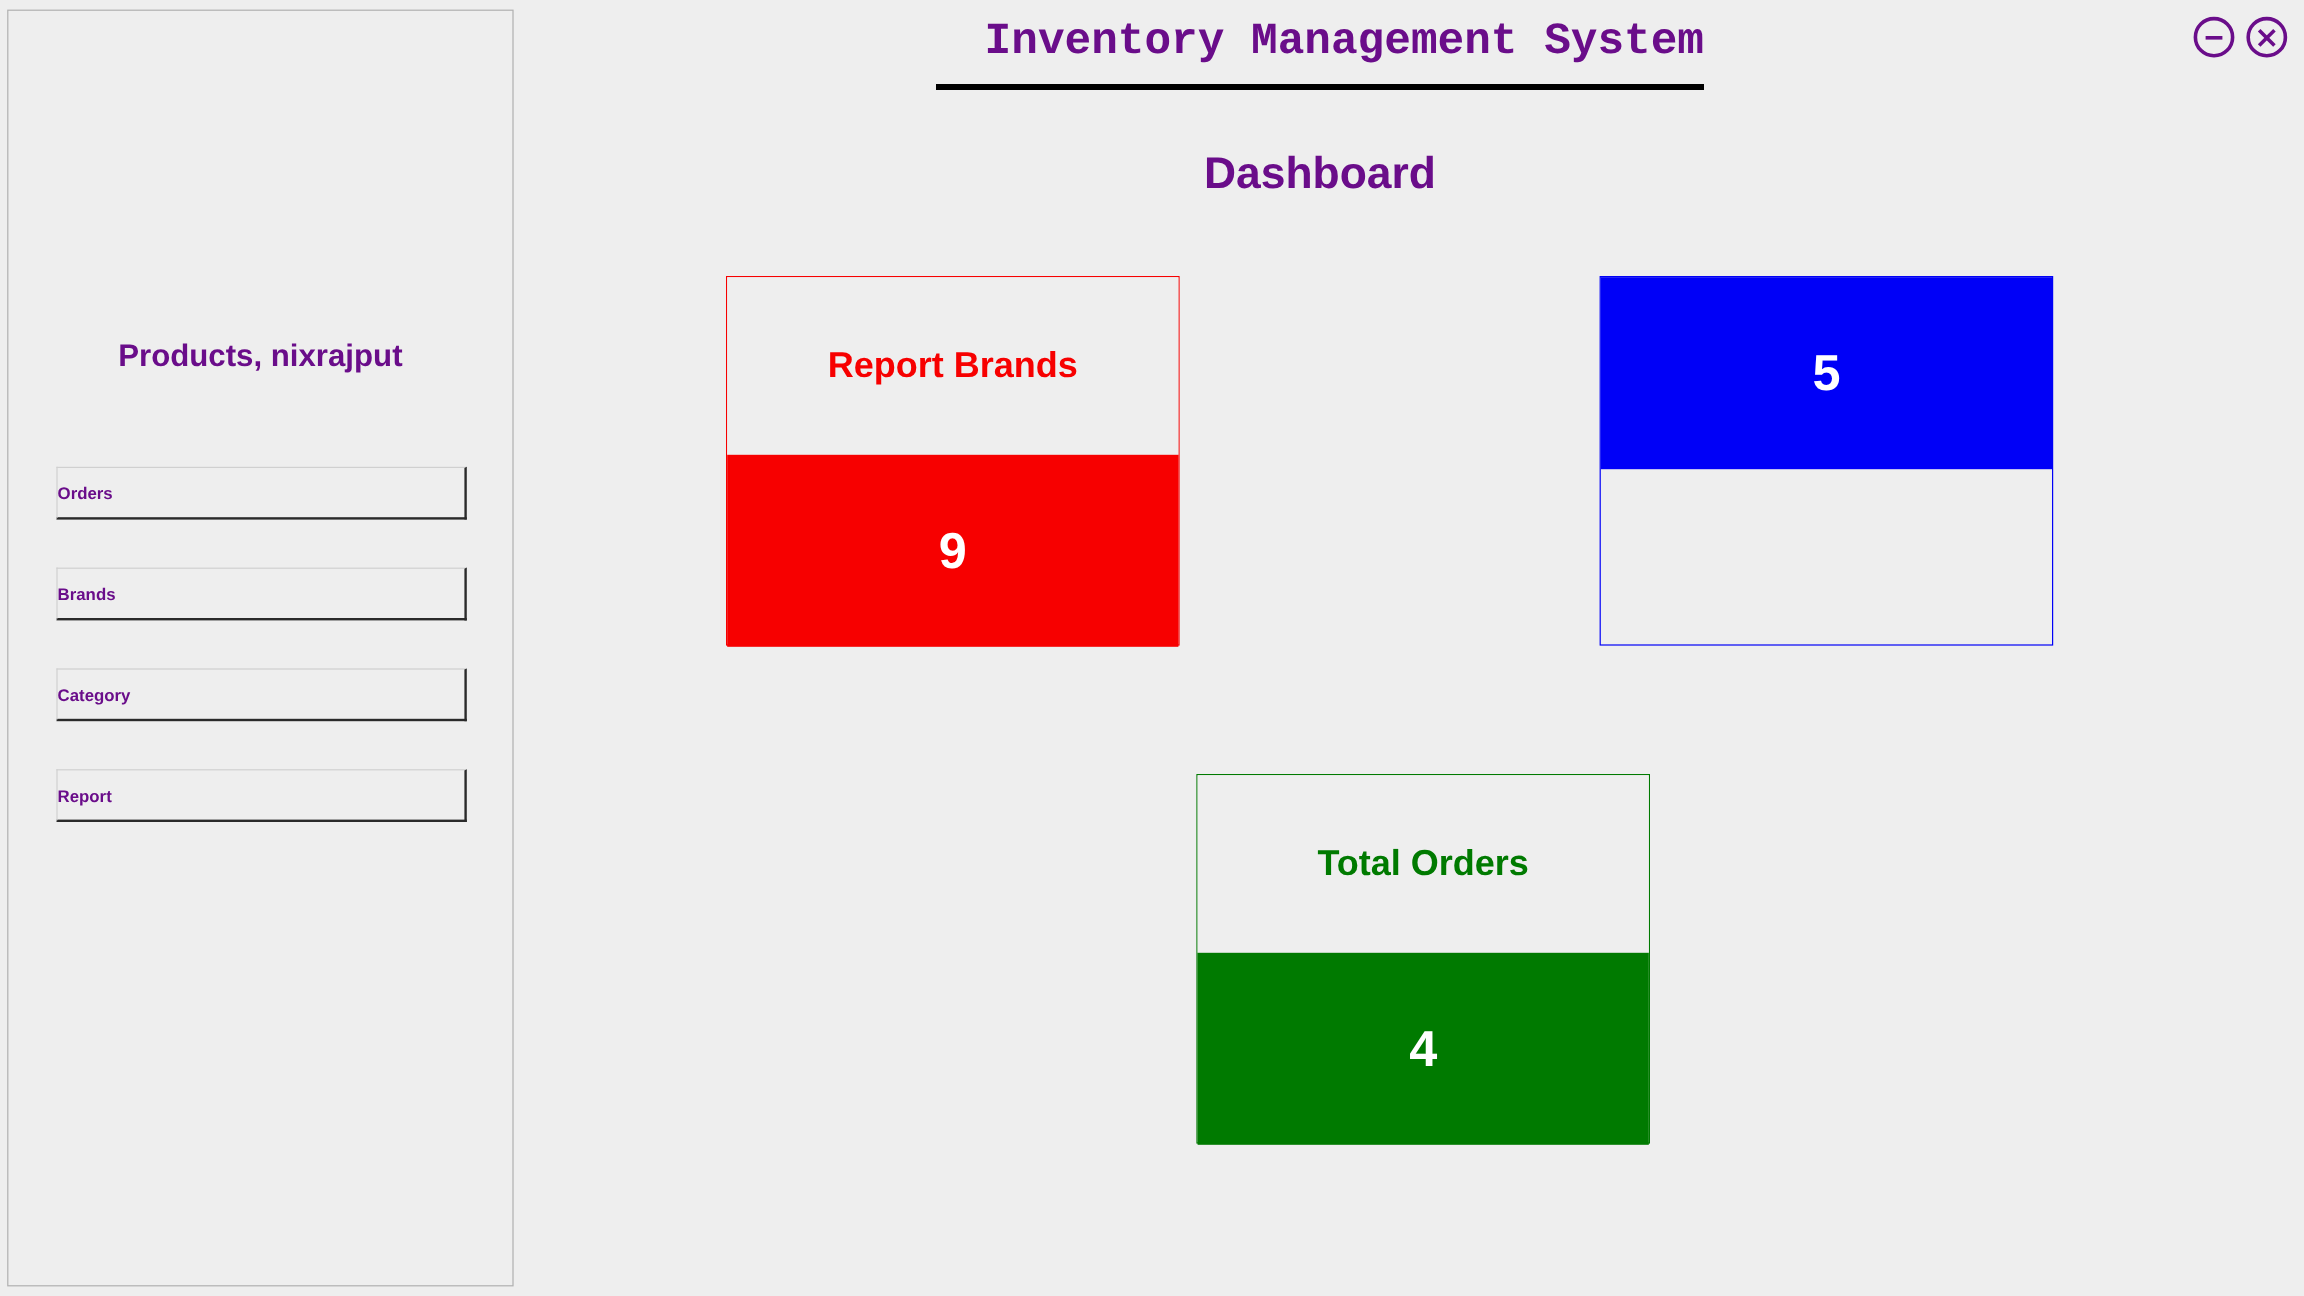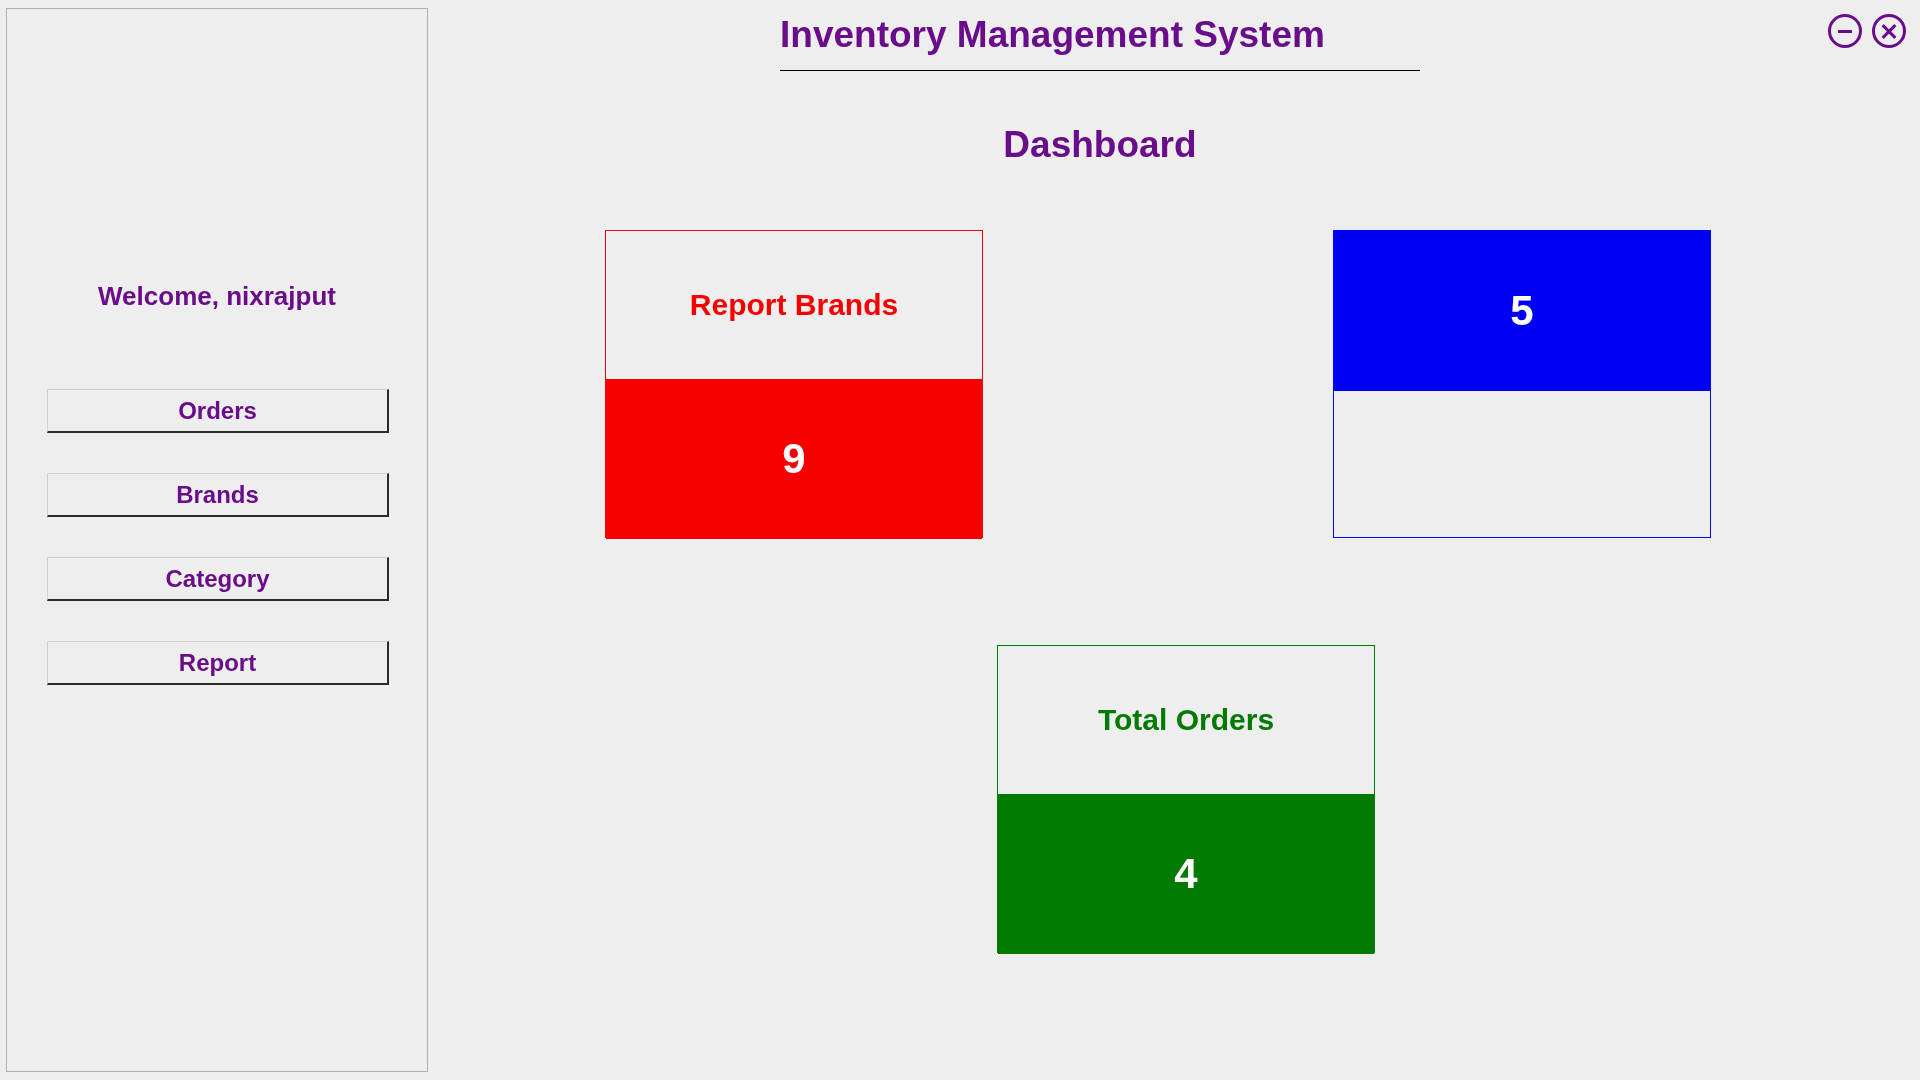--- a/index.html
+++ b/index.html
@@ -43,37 +43,37 @@
     .nav-btn {
       width: 342px;
       height: 44px;
       margin-bottom: 40px;
       background: #eeeeee;
       border-top: 1px solid #d0d0d0;
       border-left: 1px solid #d0d0d0;
       border-right: 2px solid #2a2a2a;
       border-bottom: 2px solid #2a2a2a;
       color: #6a0d8a;
-      font-size: 24px;
+      font-size: 14px;
       font-weight: 700;
-      text-align: center;
       line-height: 42px;
       cursor: pointer;
     }
     .header-title {
       position: absolute;
       left: 780px;
       top: 14px;
       width: 640px;
-      text-align: left;
+      text-align: right;
       color: #6a0d8a;
       font-size: 37px;
       font-weight: 700;
-      border-bottom: 1px solid #000000;
+      border-bottom: 5px solid #000000;
       padding-bottom: 14px;
+      font-family: Liberation Mono, monospace;
     }
     .page-title {
       position: absolute;
       left: 780px;
       top: 124px;
       width: 640px;
       text-align: center;
       color: #6a0d8a;
       font-size: 37px;
       font-weight: 700;
@@ -143,21 +143,21 @@
     .card.products .card-body { background: #0000f7; }
 
     .card.orders { left: 969px; top: 645px; border: 1px solid #007a00; margin-left: 28px; }
     .card.orders .card-header { color: #007a00; }
     .card.orders .card-body { background: #007a00; }
   </style>
 </head>
 <body>
 
 <div class="sidebar">
-  <div class="welcome">Welcome, nixrajput</div>
+  <div class="welcome">Products, nixrajput</div>
   <div class="nav">
     <div class="nav-btn">Orders</div>
     <div class="nav-btn">Brands</div>
     <div class="nav-btn">Category</div>
     <div class="nav-btn">Report</div>
   </div>
 </div>
 
 <div class="header-title">Inventory Management System</div>
 <div class="page-title">Dashboard</div>

